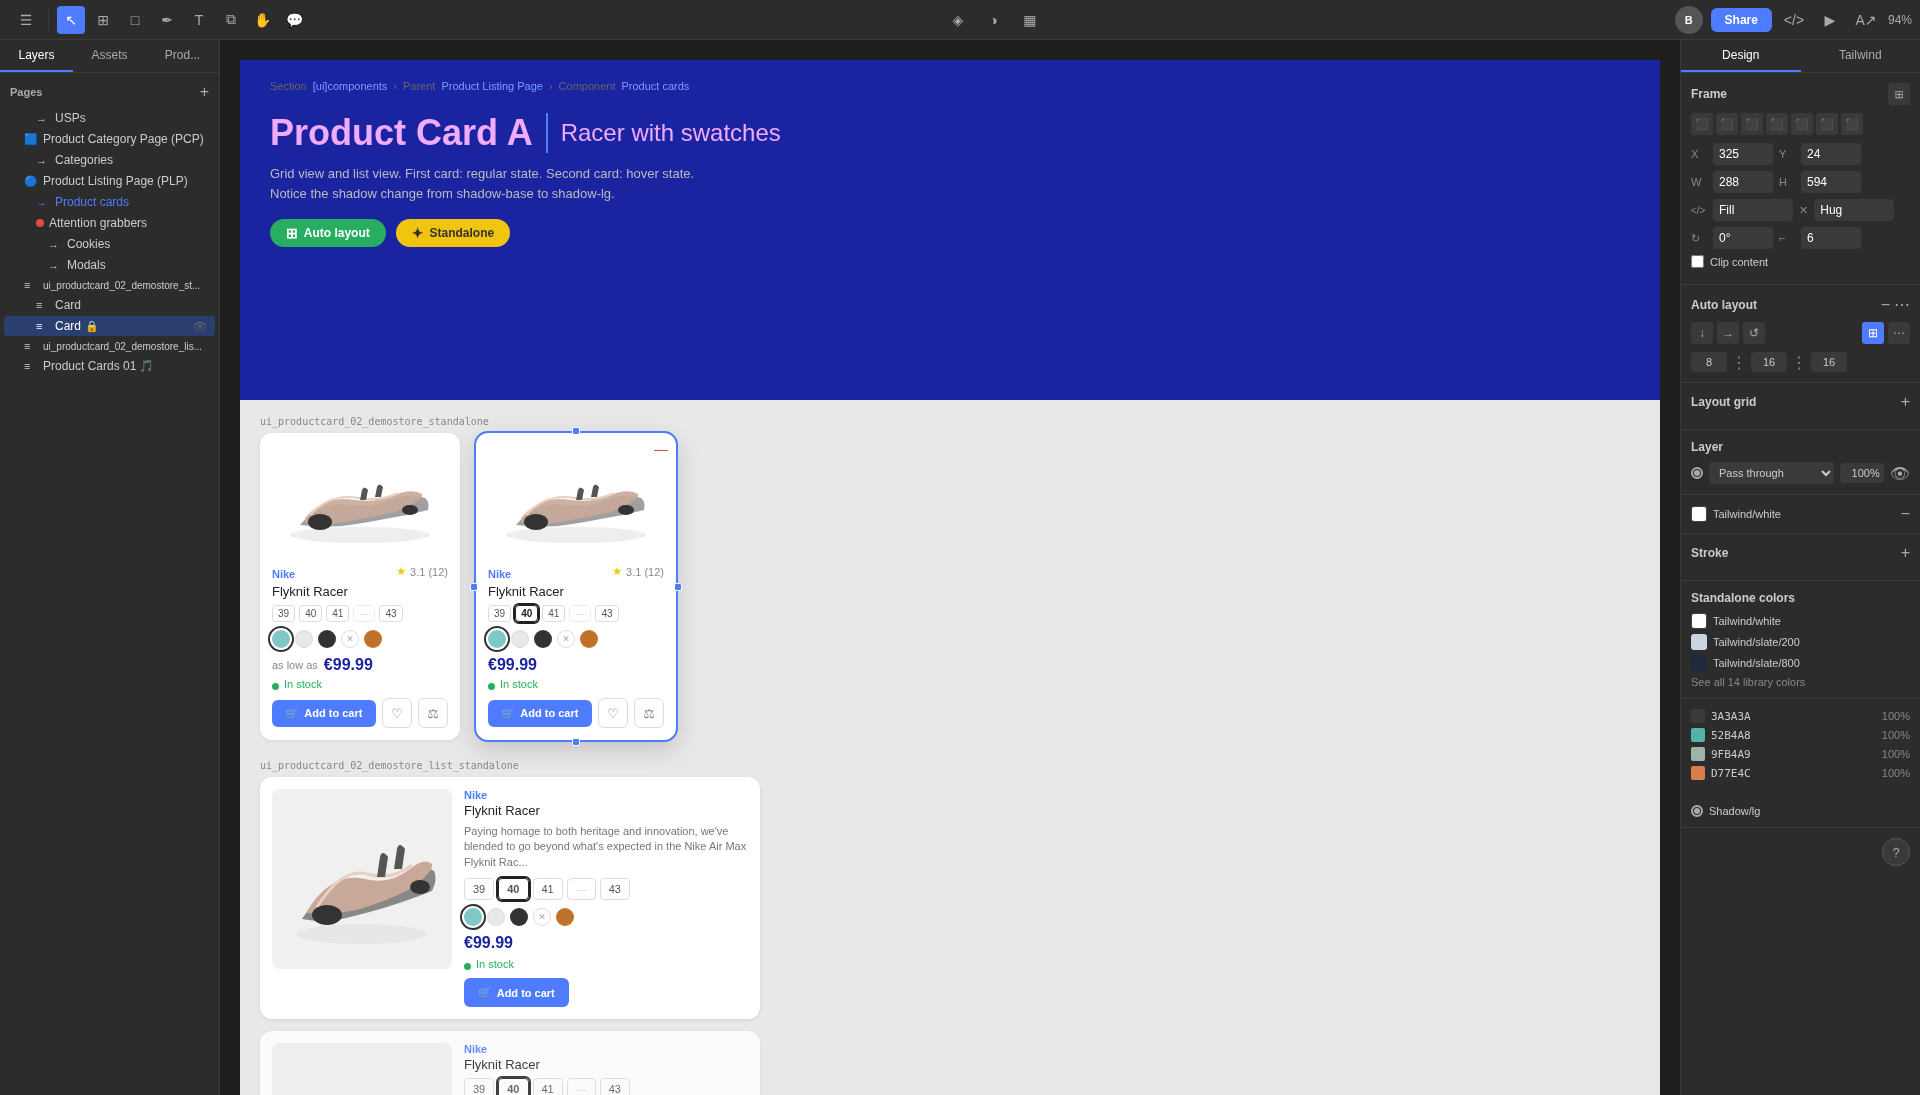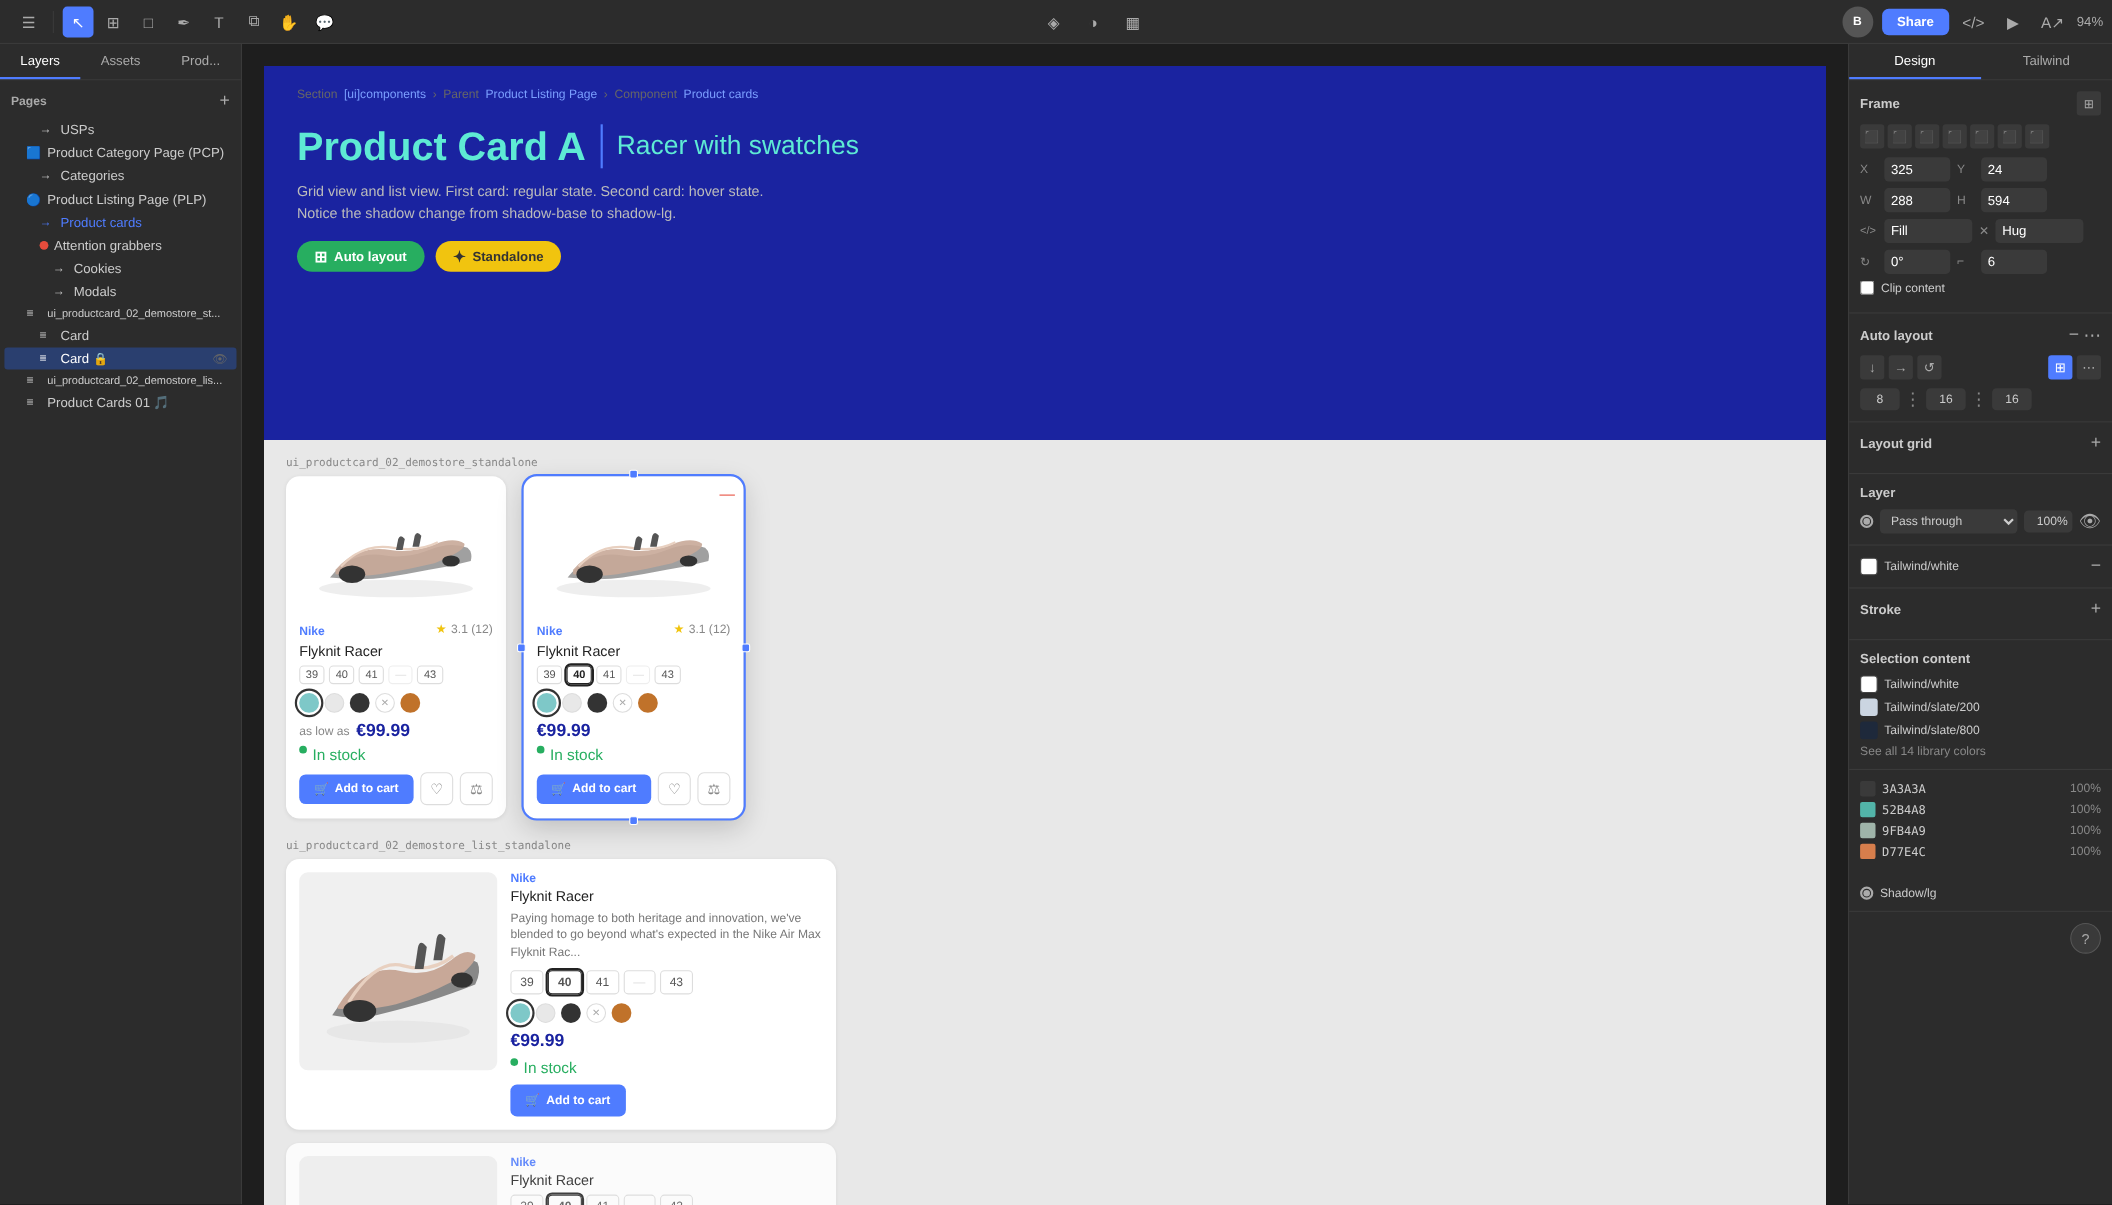--- a/index.html
+++ b/index.html
@@ -82,21 +82,21 @@
     .radio-dot.checked { border-color: #aaa; background: none; position: relative; }
     .radio-dot.checked::after { content:''; width: 6px; height: 6px; background: #aaa; border-radius: 50%; position: absolute; top: 1px; left: 1px; }
     .shadow-row { display: flex; align-items: center; gap: 6px; }
 
     
     .canvas-inner { padding: 20px; }
     .header-area { background: #1a23a0; padding: 20px 30px 30px; min-height: 340px; position: relative; }
     .breadcrumb-row { display: flex; align-items: center; gap: 6px; margin-bottom: 20px; font-size: 11px; color: #aaa; }
     .breadcrumb-sep { color: #666; }
     .breadcrumb-blue { color: #7b9fff; }
-    .hero-title { font-size: 36px; font-weight: 700; color: #5eead4; margin-bottom: 10px; display: flex; align-items: center; gap: 13px; }
+    .hero-title { font-size: 36px; font-weight: 700; color: #f0abfc; margin-bottom: 10px; display: flex; align-items: center; gap: 13px; }
     .hero-divider { width: 2px; height: 40px; background: #4f7cff; }
     .hero-subtitle { font-size: 24px; font-weight: 400; }
     .hero-desc { font-size: 13px; color: #bbb; margin-bottom: 16px; max-width: 600px; line-height: 1.5; }
     .badge-row { display: flex; gap: 10px; }
     .badge { padding: 6px 16px; border-radius: 20px; font-size: 12px; font-weight: 600; display: flex; align-items: center; gap: 6px; cursor: pointer; }
     .badge-green { background: #27ae60; color: #fff; }
     .badge-yellow { background: #f1c40f; color: #333; }
     .badge-icon { font-size: 14px; }
     .frame-small-label { font-size: 10px; color: #888; margin-bottom: 6px; font-family: monospace; }
 
@@ -111,21 +111,21 @@
     .size-btn { border: 1px solid #ddd; border-radius: 4px; padding: 2px 5px; font-size: 10px; color: #555; background: #fff; cursor: pointer; }
     .size-btn.selected { border-color: #222; background: #fff; font-weight: 700; color: #222; outline: 2px solid #222; }
     .size-btn.disabled { color: #ccc; border-color: #eee; position: relative; }
     .color-dots { display: flex; gap: 5px; margin-bottom: 8px; align-items: center; }
     .color-dot { width: 18px; height: 18px; border-radius: 50%; cursor: pointer; }
     .color-dot.selected { outline: 2px solid #333; outline-offset: 2px; }
     .x-dot { width: 18px; height: 18px; border-radius: 50%; border: 1px solid #ddd; display: flex; align-items: center; justify-content: center; font-size: 9px; color: #aaa; }
     .price-row { display: flex; align-items: center; gap: 6px; margin-bottom: 4px; }
     .price-label { font-size: 11px; color: #888; }
     .price { font-size: 16px; font-weight: 700; color: #1a23a0; }
-    .stock-row { display: flex; align-items: flex-start; gap: 5px; font-size: 14px; color: #27ae60; margin-bottom: 8px; }
+    .stock-row { display: flex; align-items: flex-end; gap: 5px; font-size: 11px; color: #27ae60; margin-bottom: 8px; }
     .stock-dot { width: 7px; height: 7px; border-radius: 50%; background: #27ae60; }
     .action-row { display: flex; gap: 6px; align-items: center; }
     .add-cart-btn { flex: 1; background: #4f7cff; color: #fff; border: none; border-radius: 6px; padding: 7px 10px; font-size: 11px; font-weight: 600; cursor: pointer; display: flex; align-items: center; justify-content: center; gap: 5px; }
     .icon-btn { width: 30px; height: 30px; border: 1px solid #ddd; border-radius: 6px; background: #fff; display: flex; align-items: center; justify-content: center; cursor: pointer; font-size: 13px; color: #888; }
 
     
     .list-card { background: #fff; border-radius: 12px; display: flex; gap: 12px; padding: 12px; box-shadow: 0 1px 4px rgba(0,0,0,0.08); width: 500px; }
     .list-card-img { width: 180px; height: 180px; flex-shrink: 0; border-radius: 8px; background: #f0f0f0; display: flex; align-items: center; justify-content: center; overflow: hidden; }
     .list-card-info { flex: 1; }
     .list-size-row { display: flex; gap: 4px; margin-bottom: 8px; }
@@ -584,21 +584,21 @@
 
     <div class="stroke-section">
       <div class="panel-section-header">
         <span>Stroke</span>
         <button class="plus-btn">+</button>
       </div>
     </div>
 
     <div class="selection-colors">
       <div class="panel-section-header">
-        <span>Selection content</span>
+        <span>Standalone colors</span>
       </div>
       <div class="color-row">
         <div class="color-swatch" style="background:#fff; border:1px solid #444;"></div>
         <span class="color-name">Tailwind/white</span>
       </div>
       <div class="color-row">
         <div class="color-swatch" style="background:#cbd5e1;"></div>
         <span class="color-name">Tailwind/slate/200</span>
       </div>
       <div class="color-row">

